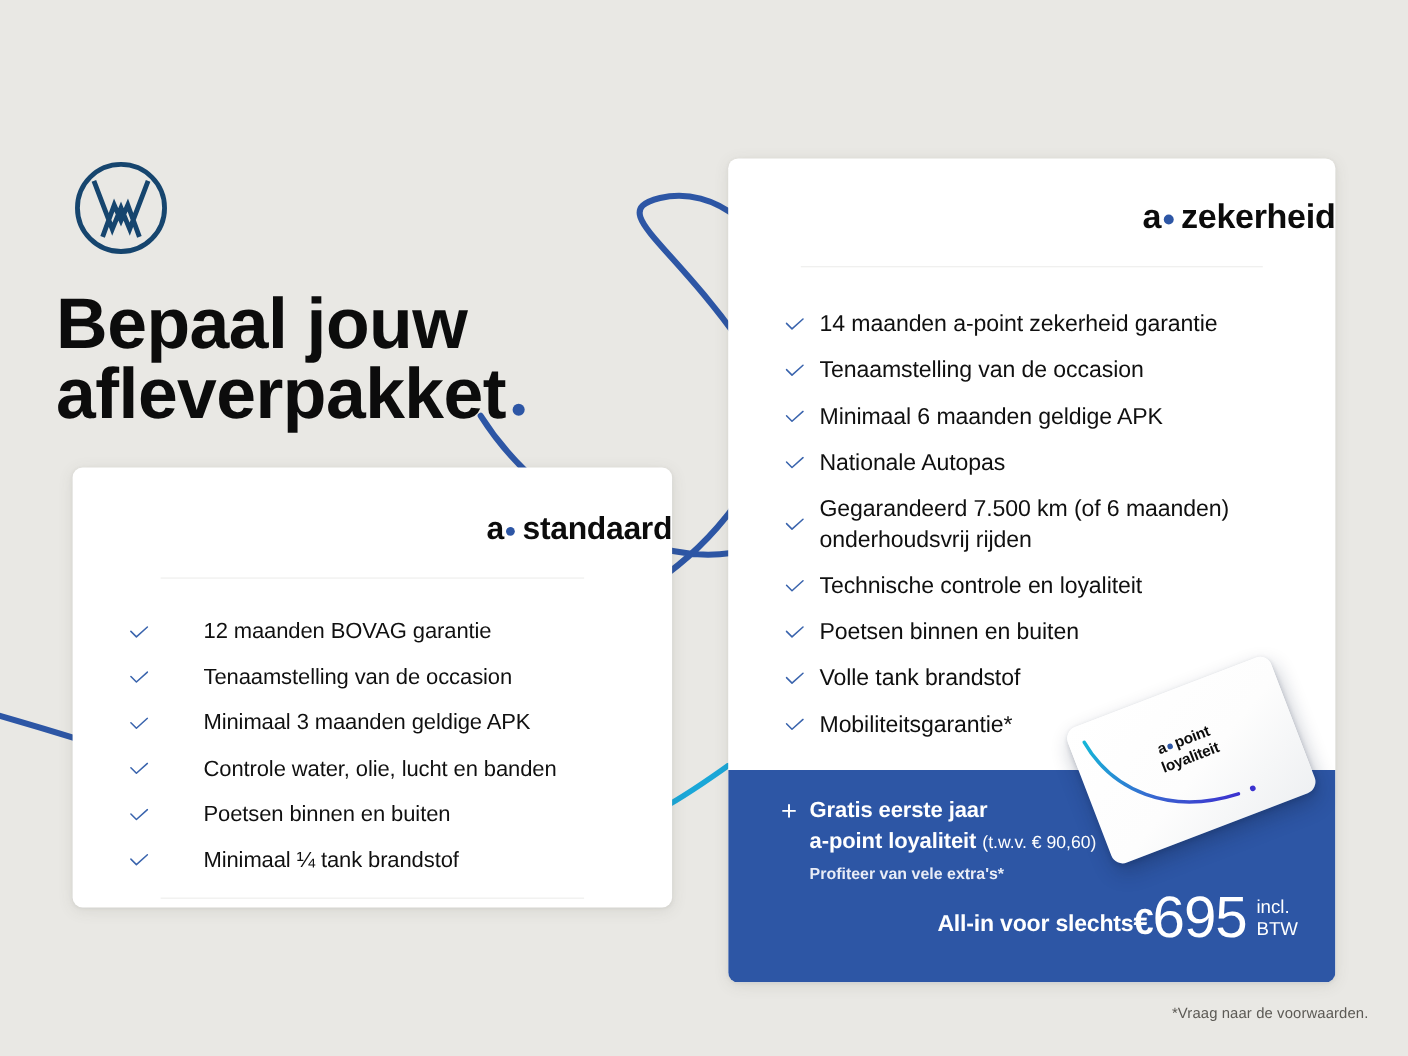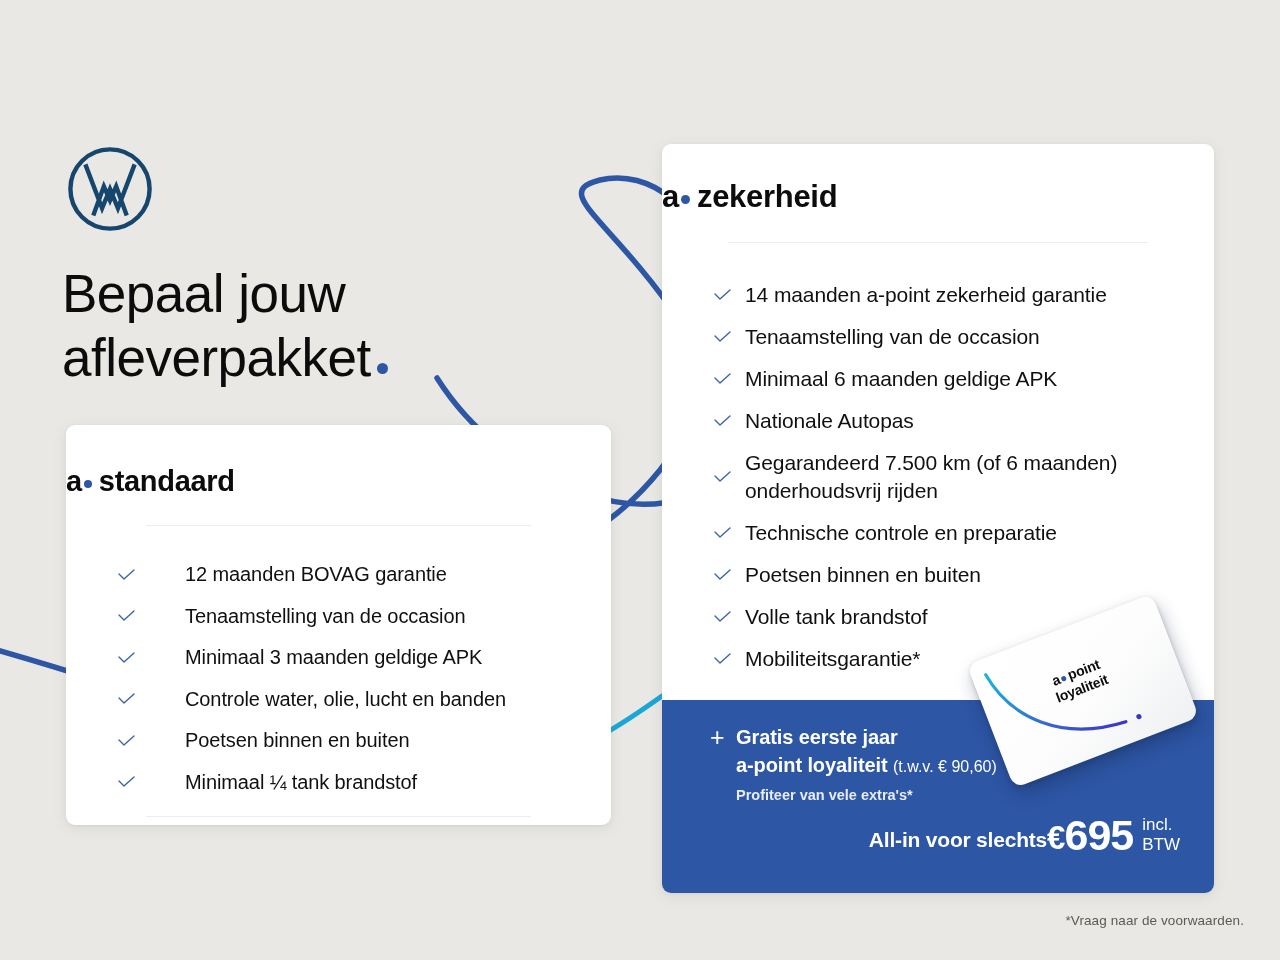--- a/index.html
+++ b/index.html
@@ -37,27 +37,27 @@
   .brand-block {
     position: absolute;
     left: 66px;
     top: 145px;
     z-index: 3;
   }
   .vw-logo { display: block; }
 
   .headline {
     position: absolute;
-    left: 62px;
+    left: 51px;
     top: 262px;
     z-index: 3;
-    font-size: 53px;
+    font-size: 65px;
     line-height: 64px;
     letter-spacing: -0.5px;
-    font-weight: 400;
+    font-weight: 700;
     color: #0c0c0c;
     white-space: pre-line;
   }
   .headline-dot {
     display: inline-block;
     width: 11px;
     height: 11px;
     border-radius: 50%;
     background: #2d56a5;
     margin-left: 6px;
@@ -84,21 +84,21 @@
   }
 
   #card-zekerheid {
     left: 662px;
     top: 144px;
     width: 552px;
     height: 749px;
   }
 
   .card-title {
-    text-align: left;
+    text-align: right;
     font-weight: 700;
     color: #0c0c0c;
     letter-spacing: -0.3px;
   }
   #card-standaard .card-title {
     font-size: 29px;
     padding-top: 40px;
   }
   #card-zekerheid .card-title {
     font-size: 31px;
@@ -248,22 +248,22 @@
     font-size: 21px;
     font-weight: 700;
     letter-spacing: -0.2px;
     padding-bottom: 5px;
   }
   .price-amount-wrap {
     display: flex;
     align-items: flex-end;
   }
   .price-amount {
-    font-size: 43px;
-    font-weight: 700;
+    font-size: 53px;
+    font-weight: 400;
     letter-spacing: -1px;
     line-height: 44px;
     margin-top: 36px;
   }
   .price-currency {
     font-size: 33px;
     font-weight: 700;
     letter-spacing: -1px;
   }
   .price-vat {
@@ -466,21 +466,21 @@
         </span>
         <span class="feature-text">Gegarandeerd 7.500 km (of 6 maanden)
 onderhoudsvrij rijden</span>
       </li>
       <li class="feature-item">
         <span class="check-icon">
           <svg width="17" height="12" viewBox="0 0 17 12">
               <path d="M1 5 L6 10 L16 1" fill="none" stroke="#3a64ad" stroke-width="1.4" stroke-linecap="round" stroke-linejoin="round"></path>
             </svg>
         </span>
-        <span class="feature-text">Technische controle en preparatie</span>
+        <span class="feature-text">Technische controle en loyaliteit</span>
       </li>
       <li class="feature-item">
         <span class="check-icon">
           <svg width="17" height="12" viewBox="0 0 17 12">
               <path d="M1 5 L6 10 L16 1" fill="none" stroke="#3a64ad" stroke-width="1.4" stroke-linecap="round" stroke-linejoin="round"></path>
             </svg>
         </span>
         <span class="feature-text">Poetsen binnen en buiten</span>
       </li>
       <li class="feature-item">

